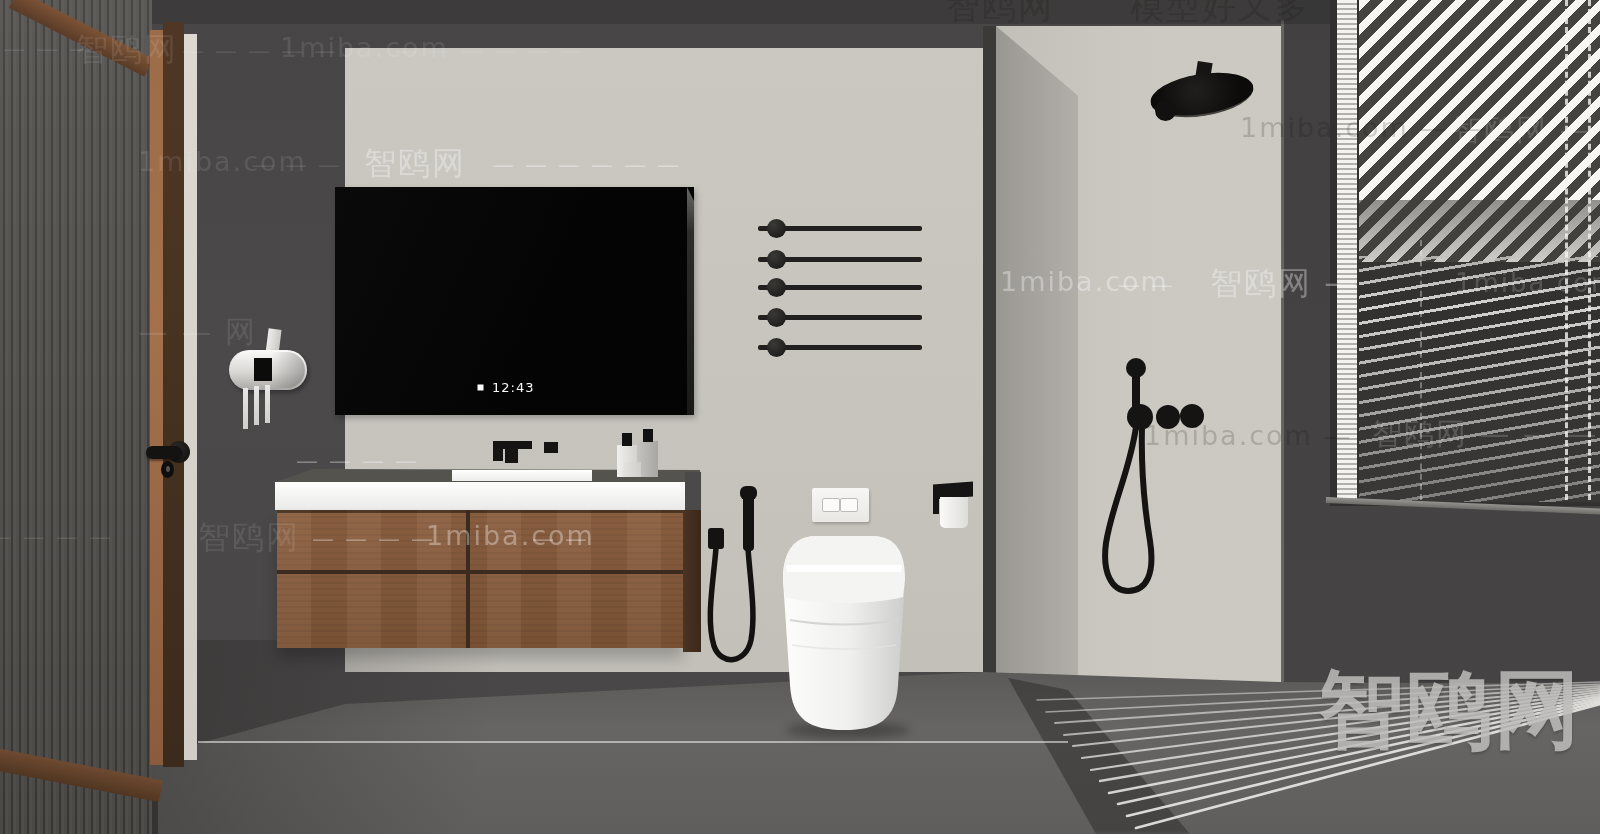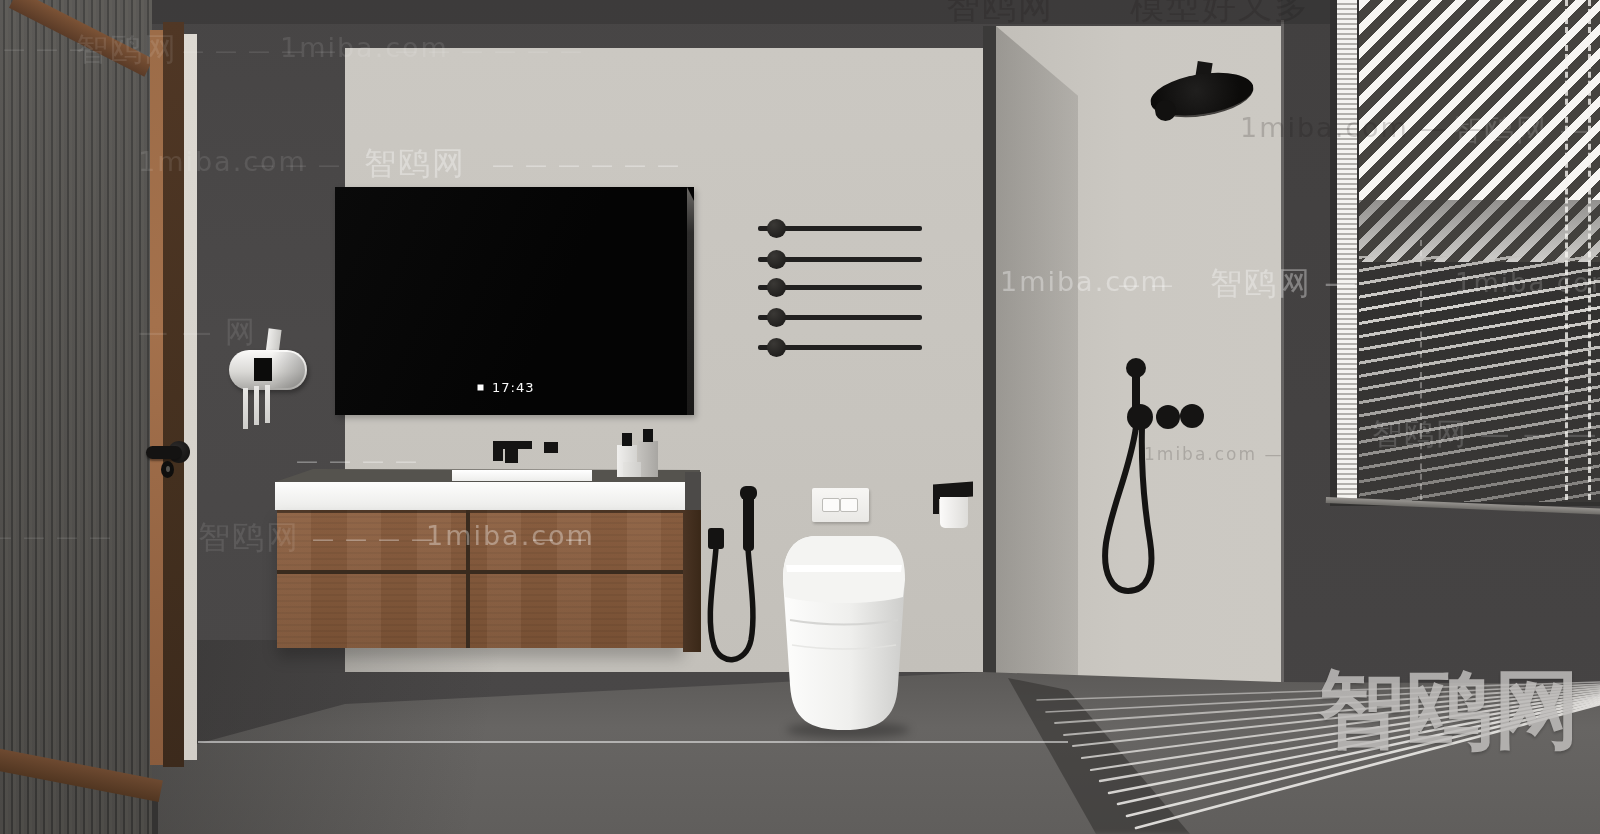--- a/index.html
+++ b/index.html
@@ -164,21 +164,21 @@
   <div class="abs" id="door-bottom-rail"></div>
   <div class="abs" id="door-handle-rosette"></div>
   <div class="abs" id="door-handle-lever"></div>
   <div class="abs" id="door-keyhole"></div>
   <div class="abs" id="door-keyhole-pin"></div>
 
   <div class="abs" id="mirror"></div>
   <div class="abs" id="mirror-bevel"></div>
   <div class="abs" id="mirror-clock">
     <span id="clock-square"></span>
-    <span id="clock-text">17:43</span>
+    <span id="clock-text">12:43</span>
   </div>
 
   <div class="abs" id="tb-tube"></div>
   <div class="abs" id="tb-body"></div>
   <div class="abs" id="tb-body-shade"></div>
   <div class="abs" id="tb-screen"></div>
   <div class="abs tb-brush" id="tb-brush1"></div>
   <div class="abs tb-brush" id="tb-brush2"></div>
   <div class="abs tb-brush" id="tb-brush3"></div>
 
@@ -277,21 +277,21 @@
       <span class="wm wm-P" style="left: 364px; top: 142px; font-size: 32px;">智鸥网</span>
       <span class="wm wm-P" style="left: 492px; top: 152px; font-size: 22px;">— — — — — —</span>
       <span class="wm wm-D" style="left: 1240px; top: 112px; font-size: 27px;">1miba.com — —</span>
       <span class="wm wm-L2" style="left: 1452px; top: 110px; font-size: 30px;">智鸥网 — —</span>
       <span class="wm wm-P" style="left: 1000px; top: 266px; font-size: 27px;">1miba.com</span>
       <span class="wm wm-P" style="left: 1118px; top: 272px; font-size: 22px;">— —</span>
       <span class="wm wm-P" style="left: 1210px; top: 262px; font-size: 32px;">智鸥网 —</span>
       <span class="wm wm-L2" style="left: 1455px; top: 268px; font-size: 26px;">1miba.com</span>
       <span class="wm wm-L" style="left: 138px; top: 312px; font-size: 30px;">— — 网</span>
       <span class="wm wm-P" style="left: 296px; top: 448px; font-size: 22px;">— — — —</span>
-      <span class="wm wm-D" style="left: 1144px; top: 444px; font-size: 17px;">1miba.com —</span>
+      <span class="wm wm-D" style="left: 1144px; top: 420px; font-size: 27px;">1miba.com —</span>
       <span class="wm wm-L2" style="left: 1372px; top: 414px; font-size: 30px;">智鸥网 — — —</span>
       <span class="wm wm-L" style="left: -10px; top: 524px; font-size: 22px;">— — — —</span>
       <span class="wm wm-L" style="left: 198px; top: 516px; font-size: 32px;">智鸥网</span>
       <span class="wm wm-P" style="left: 312px; top: 526px; font-size: 22px;">— — — —</span>
       <span class="wm wm-P" style="left: 426px; top: 520px; font-size: 27px;">1miba.com</span>
       <span class="wm wm-P" style="left: 532px; top: 526px; font-size: 22px;">— —</span>
     </div>
 
   <div class="abs" id="brand-name">智鸥网</div>
 

